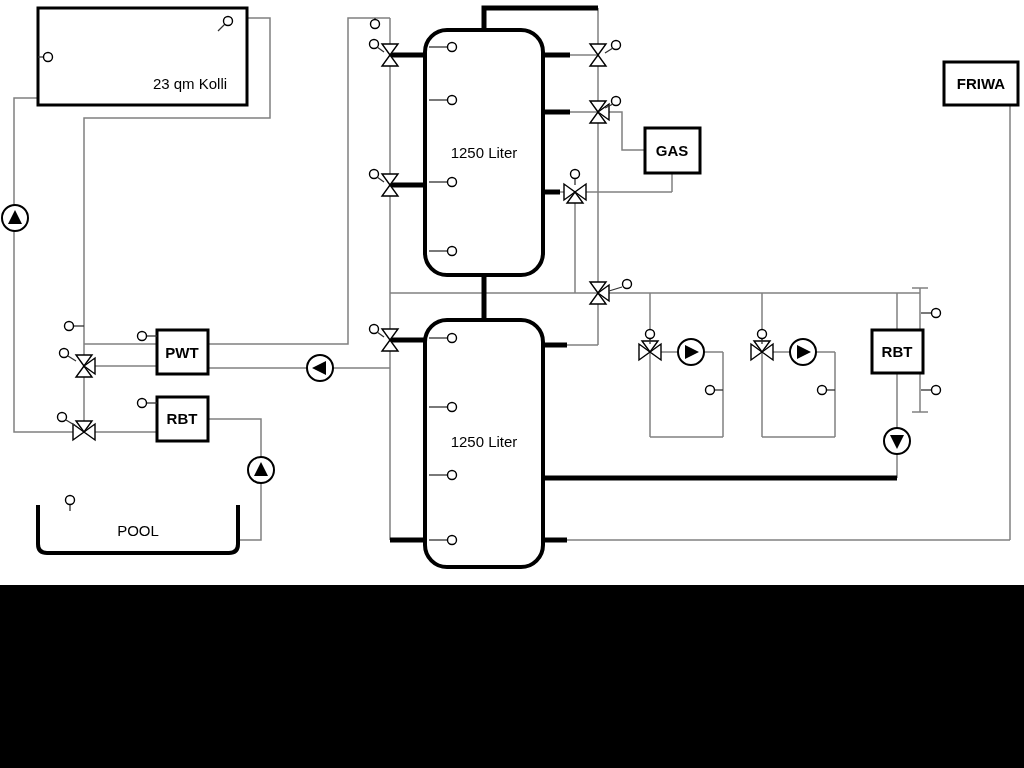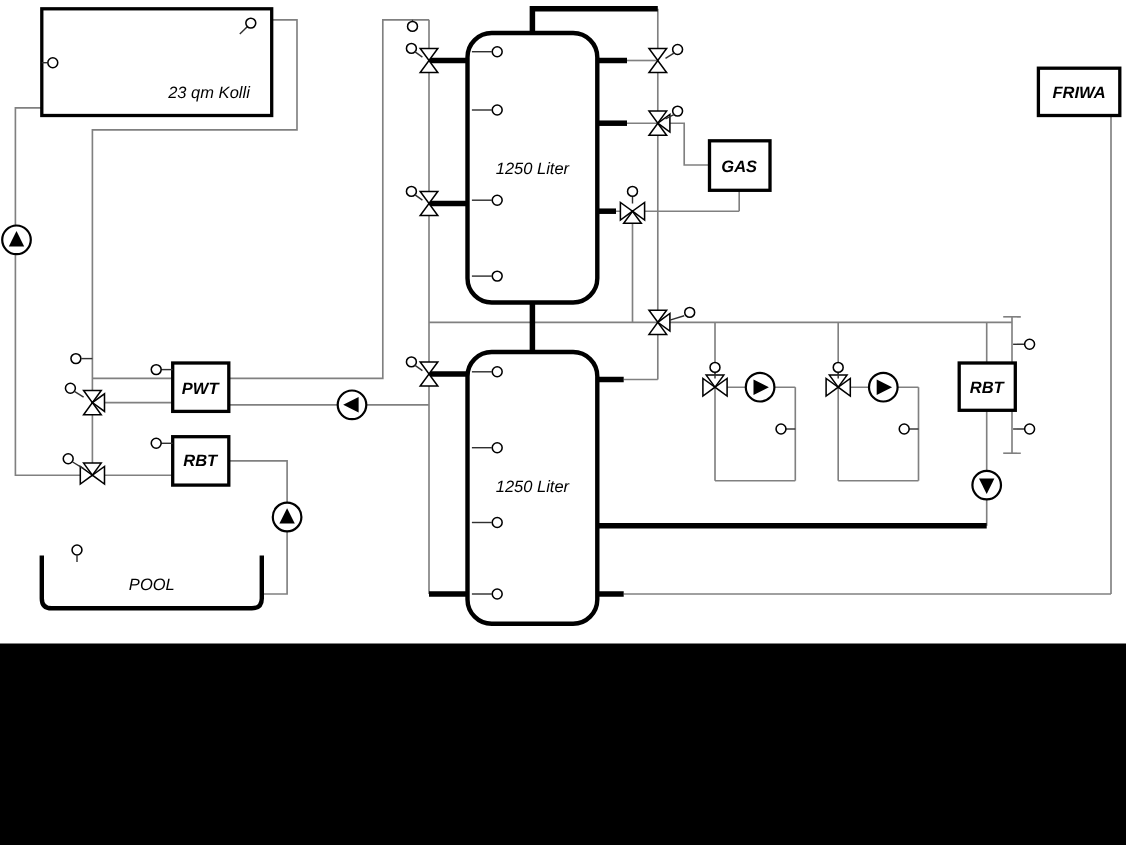--- a/index.html
+++ b/index.html
@@ -1,16 +1,16 @@
 <!DOCTYPE html>
 <html style="--background: #ffffff; --pipe-thin: #808080; --pipe-thick: #000000; --component-stroke: #000000; --mask: #000000;"><head>
 <meta charset="utf-8">
 <style>
   html,body{margin:0;padding:0;background:#fff;}
-  .stage{position:relative;width:1024px;height:768px;background:var(--background,#fff);overflow:hidden;font-style:italic;}
+  .stage{position:relative;width:1024px;height:768px;background:var(--background,#fff);overflow:hidden;}
   svg{position:absolute;left:0;top:0;}
   .tl{fill:none;stroke:var(--pipe-thin,#808080);stroke-width:1.5;}
   .tk{fill:none;stroke:var(--pipe-thick,#000);stroke-width:5;}
   .box{fill:#fff;stroke:var(--component-stroke,#000);stroke-width:3;}
   .tank{fill:#fff;stroke:var(--component-stroke,#000);stroke-width:4;}
   .pool{fill:none;stroke:var(--component-stroke,#000);stroke-width:4;}
   .stem{stroke:#303030;stroke-width:1.3;fill:none;}
   .lbl{font-family:"Liberation Sans",sans-serif;font-size:15px;fill:#000;}
   .lblb{font-weight:700;}
 </style>

